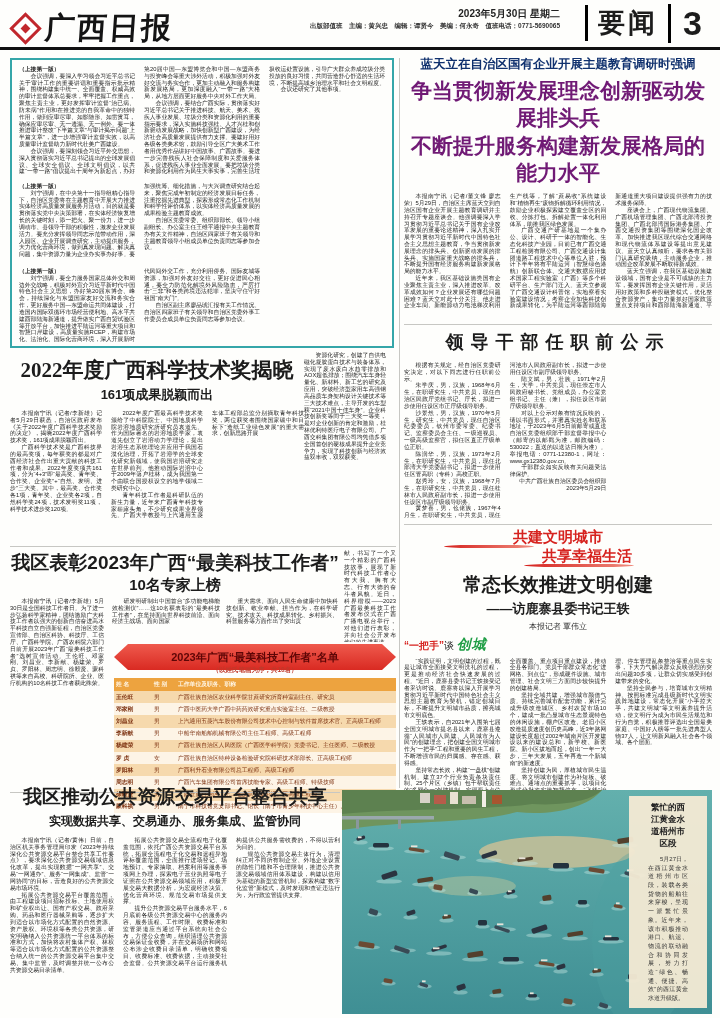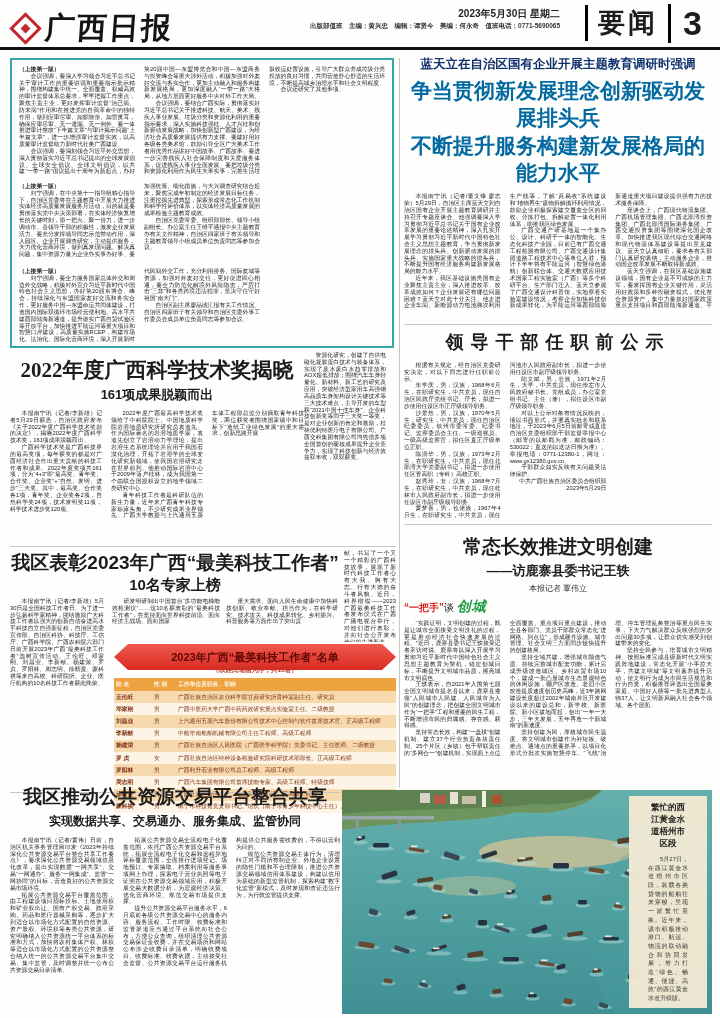--- a/index.html
+++ b/index.html
@@ -27,21 +27,21 @@
   .blk{position:absolute;}
   .divh{position:absolute;height:1px;background:#c7c7c3;}
   .divv{position:absolute;width:1px;background:#c7c7c3;}
   
   .cbox{left:10px;top:58px;width:384px;height:290px;border:2px solid #35a6a9;padding:6px 7px;box-sizing:border-box;}
   .cbox .sec{overflow:hidden;margin-bottom:5px;}
   .cbox .lbl{font-weight:bold;text-indent:0;}
   
   .lead{left:404px;top:56px;width:308px;}
   .kicker{font-size:12.5px;font-weight:bold;color:#10316e;text-align:center;margin:0 0 4px;}
-  .headline{font-size:21px;font-weight:900;text-align:center;line-height:1.3;margin:0;color:#0369a1;}
+  .headline{font-size:21px;font-weight:900;text-align:center;line-height:1.3;margin:0;color:#701a75;}
   .lead-body{margin-top:7px;height:118px;}
   
   .notice{left:404px;top:330px;width:308px;}
   .notice h2{font-family:"Liberation Serif",serif;font-size:18px;font-weight:900;text-align:center;
              letter-spacing:7px;margin:0 0 8px;}
   .notice-body{height:158px;}
   .sig{text-indent:0;text-align:right;}
   
   .civ{left:404px;top:528px;width:308px;}
   .badge{text-align:center;color:#d6231f;font-weight:900;font-size:15px;line-height:1.25;position:relative;}
@@ -178,20 +178,26 @@
         <p class="t">干部群众如实反映有关问题受法律保护。</p>
         <p class="t sig">中共广西壮族自治区委员会组织部</p>
         <p class="t sig">2023年5月29日</p>
       </div>
     </div>
   </div>
 
   <div class="divh" style="left:404px;top:524px;width:308px"></div>
 
   <div class="blk civ">
+    <div class="badge">
+      <div><span>共建文明城市</span></div>
+      <div><span class="b2">共享幸福生活</span></div>
+      <div class="swoosh" style="left:40px;top:17px;width:90px"></div>
+      <div class="swoosh" style="left:120px;top:36px;width:110px"></div>
+    </div>
     <h2>常态长效推进文明创建</h2>
     <h3>——访鹿寨县委书记王轶</h3>
     <p class="byline">本报记者  覃伟立</p>
     <p class="ctag"><span class="r">“一把手”</span><span>谈</span> <span class="g">创城</span></p>
     <div class="body civ-body">
       <div class="cols3">
         <p class="t">“实践证明，文明创建的过程，既是让城市全面接受文明洗礼的过程，更是推动经济社会快速发展的过程。”近日，鹿寨县委书记王轶接受记者采访时说。鹿寨将以深入开展学习贯彻习近平新时代中国特色社会主义思想主题教育为契机，锚定创城目标，不断提升文明城市品质，擦亮城市文明底色。</p>
         <p class="t">王轶表示，自2021年入围第七届全国文明城市提名县以来，鹿寨县遵循“人民城市人民建、人民城市为人民”的创建理念，把创建全国文明城市作为“一把手”工程和重要的民生工程，不断增强市民的归属感、存在感、获得感。</p>
         <p class="t">坚持常态长效，构建“一盘棋”创建机制。建立37个行业负责条块责任制、25个片区（乡镇）包干帮联责任的“多网合一”创建机制，实现面上点位全面覆盖、重点项目重点建设，推动全县各部门、党员干部群众常态化“进网格、到点位”，形成硬件设施、城市管理、社会文明三方面同步较快提升的创建格局。</p>
         <p class="t">坚持全域共建，增强城市颜值气质。持续完善城市配套功能，累计完成升级改造城区、乡村农贸市场10个，建成一批凸显城市生态景观特色的休闲设施，棚户区改造、老旧小区改造提质速度创历史高峰，近3年路网建设长度超过2002年城南片区开发建设以来的建设总和，新学校、新医院、新小区拔地而起，创出“一年一大步，三年大发展，五年再造一个新城南”的新速度。</p>

